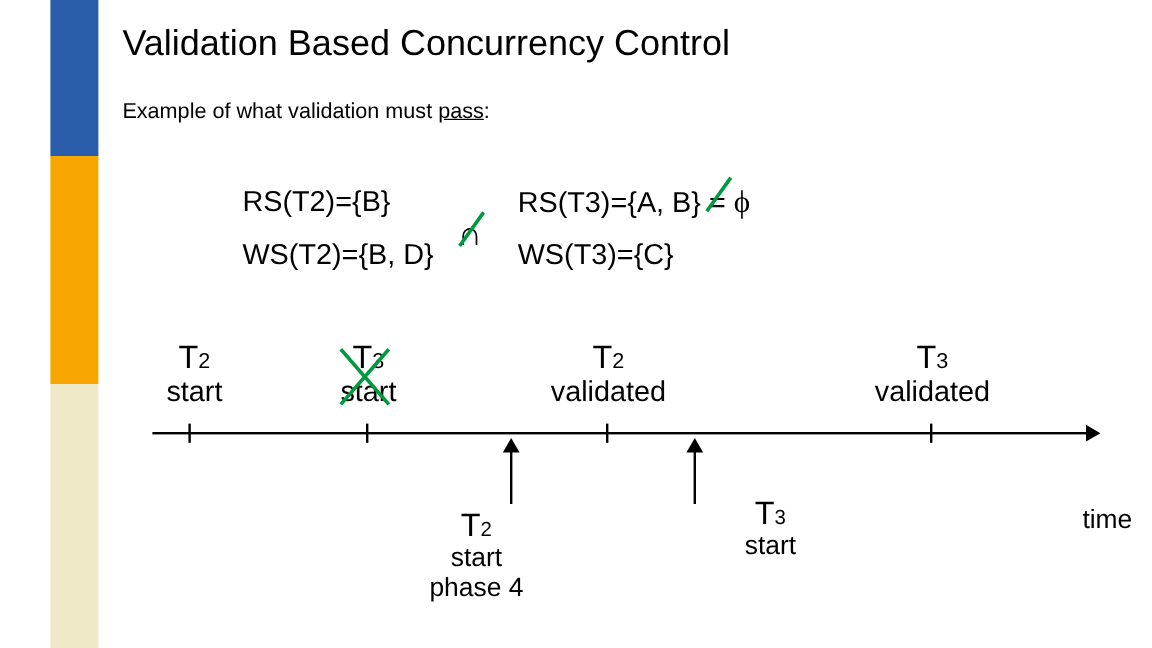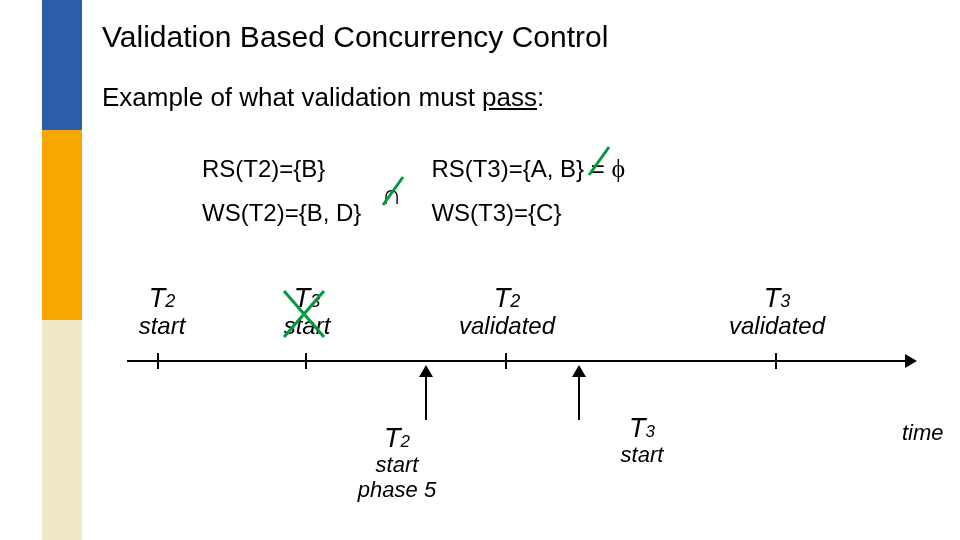--- a/index.html
+++ b/index.html
@@ -3,29 +3,29 @@
 <meta charset="utf-8">
 <style>
   * { margin: 0; padding: 0; box-sizing: border-box; }
   html, body { width: 960px; height: 540px; font-family: Arial, Helvetica, sans-serif; background: #fff; color: #000; }
   .slide { position: relative; width: 960px; height: 540px; margin-left: 42px; }
   .left-bar { position: absolute; left: 0; top: 0; width: 40px; height: 100%; }
   .left-bar .seg-top { background: #2b5eaa; height: 130px; width: 100%; }
   .left-bar .seg-mid { background: #f7a700; height: 190px; width: 100%; }
   .left-bar .seg-bot { background: #efe9c8; height: 220px; width: 100%; }
   .title { position: absolute; left: 60px; top: 20px; font-size: 30px; font-weight: 400; }
-  .subtitle { position: absolute; left: 60px; top: 82px; font-size: 26px; font-weight: 400; }
+  .subtitle { position: absolute; left: 60px; top: 82px; font-size: 18px; font-weight: 400; }
   .subtitle u { text-decoration: underline; }
   .sets { position: absolute; left: 158px; top: 145px; font-size: 24px; line-height: 1.7; }
   .sets td { padding-right: 18px; vertical-align: middle; }
   .intersect-wrap { position: relative; display: inline-block; width: 30px; height: 40px; vertical-align: middle; }
   .intersect { font-size: 28px; }
   .phi { font-family: "Times New Roman", serif; font-size: 26px; }
   .equals-wrap { position: relative; display: inline-block; }
-  .tl-container { position: absolute; left: 85px; top: 275px; width: 790px; height: 125px; font-style: italic; }
+  .tl-container { position: absolute; left: 85px; top: 275px; width: 790px; height: 125px; }
   .tl-label { position: absolute; text-align: center; font-size: 24px; line-height: 1.12; }
   .tl-label .big { font-size: 27px; }
   .tl-label .sub { font-size: 18px; }
   .tl-line { position: absolute; left: 0; top: 85px; width: 780px; height: 2px; background: #000; }
   .tl-arrowhead { position: absolute; left: 778px; top: 79px; width: 0; height: 0; border-left: 12px solid #000; border-top: 7px solid transparent; border-bottom: 7px solid transparent; }
   .tl-tick { position: absolute; top: 78px; width: 2px; height: 16px; background: #000; }
   .below-wrap { position: absolute; top: 95px; text-align: center; font-size: 22px; line-height: 1.12; }
   .below-wrap .big { font-size: 27px; }
   .below-wrap .sub { font-size: 17px; }
   .uparrow { position: absolute; width: 14px; height: 55px; }
@@ -116,21 +116,21 @@
     <div class="tl-line"></div>
     <div class="tl-arrowhead"></div>
 
     <div class="uparrow" style="left:292px; top:90px">
       <div class="head"></div>
         <div class="shaft"></div>
     </div>
     <div class="below-wrap" style="left:210px; width:120px; top:148px">
       <span class="big">T</span><span class="sub">2</span><br>
       <span>start</span><br>
-      <span>phase 5</span>
+      <span>phase 4</span>
     </div>
 
     <div class="uparrow" style="left:445px; top:90px">
       <div class="head"></div>
         <div class="shaft"></div>
     </div>
     <div class="below-wrap" style="left:475px; width:80px; top:138px">
       <span class="big">T</span><span class="sub">3</span><br>
       <span>start</span>
     </div>

